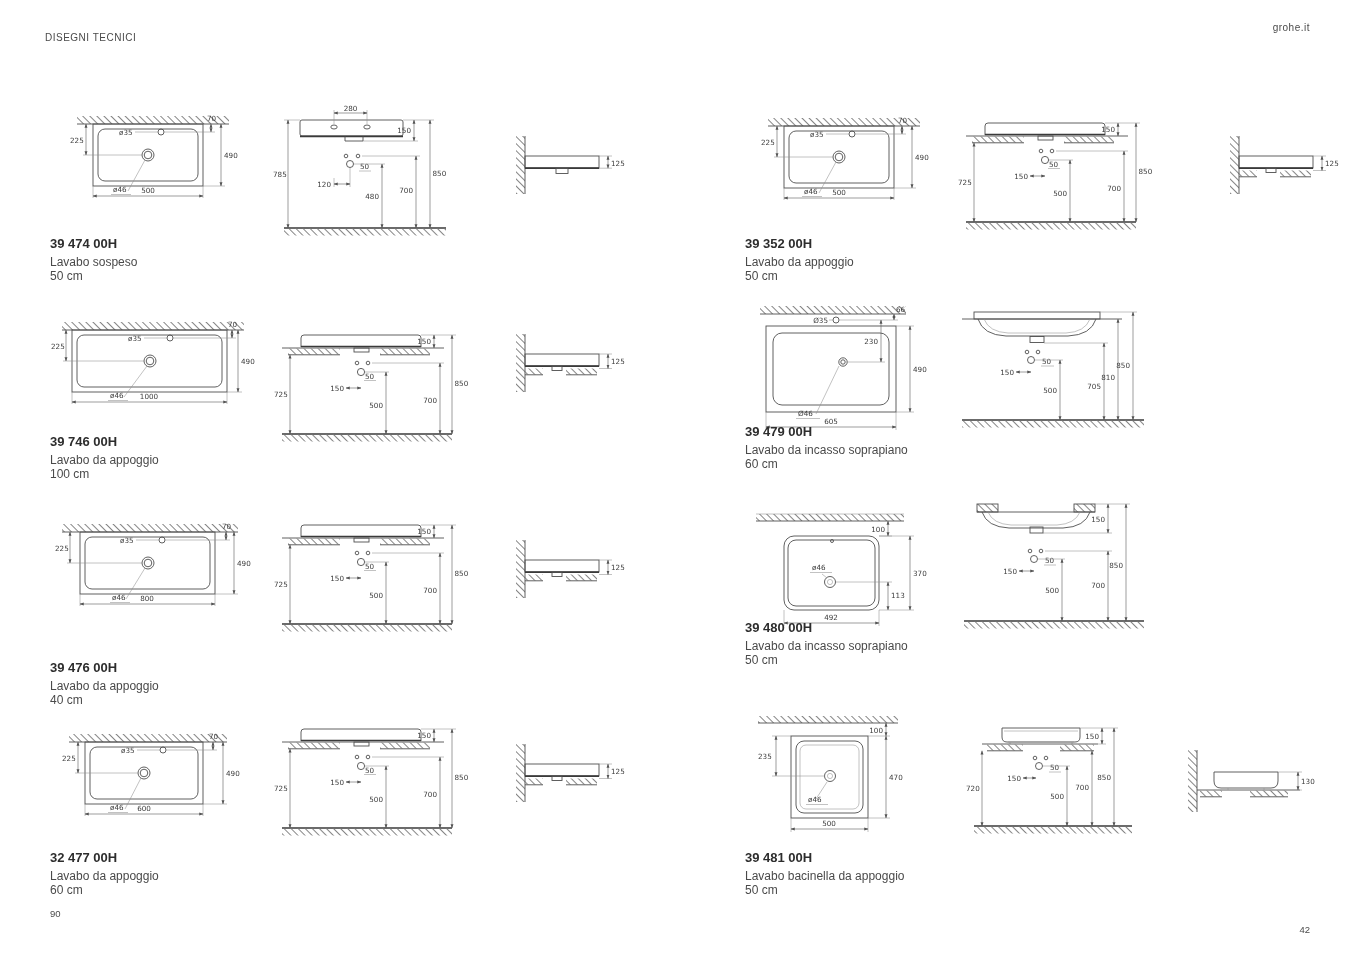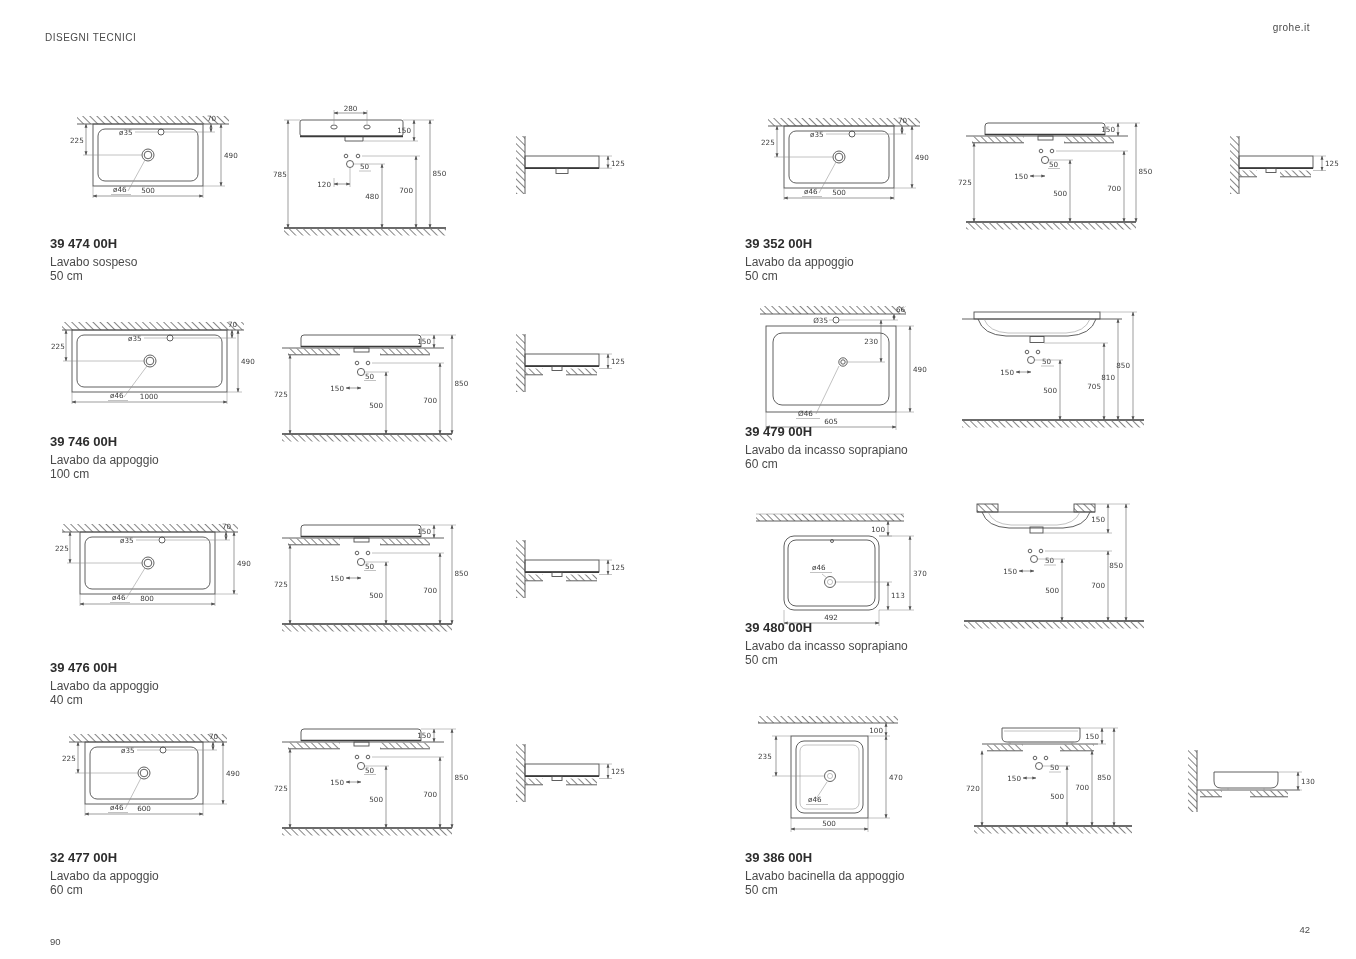--- a/index.html
+++ b/index.html
@@ -744,21 +744,21 @@
   </g>
   <g>
     <line class="tn" x1="102" y1="30" x2="126" y2="30"></line>
         <line class="tn" x1="124" y1="48" x2="126" y2="48"></line>
     <line class="dl" x1="122" y1="30" x2="122" y2="48" marker-start="url(#arr)" marker-end="url(#arr)"></line>
     <text x="125" y="42">130</text>
   </g>
 </svg>
 
 <div class="label" style="left:745px;top:850px">
-  <div class="code">39 386 00H</div>
+  <div class="code">39 481 00H</div>
   <div class="pname">Lavabo bacinella da appoggio</div>
   <div class="psize">50 cm</div>
 </div>
 
-<div class="pgnum" style="left:50px;top:936px">90</div>
+<div class="pgnum" style="left:50px;top:908px">90</div>
 <div class="pgnum" style="right:46px;top:924px">42</div>
 
 </div>
 
 </body></html>

